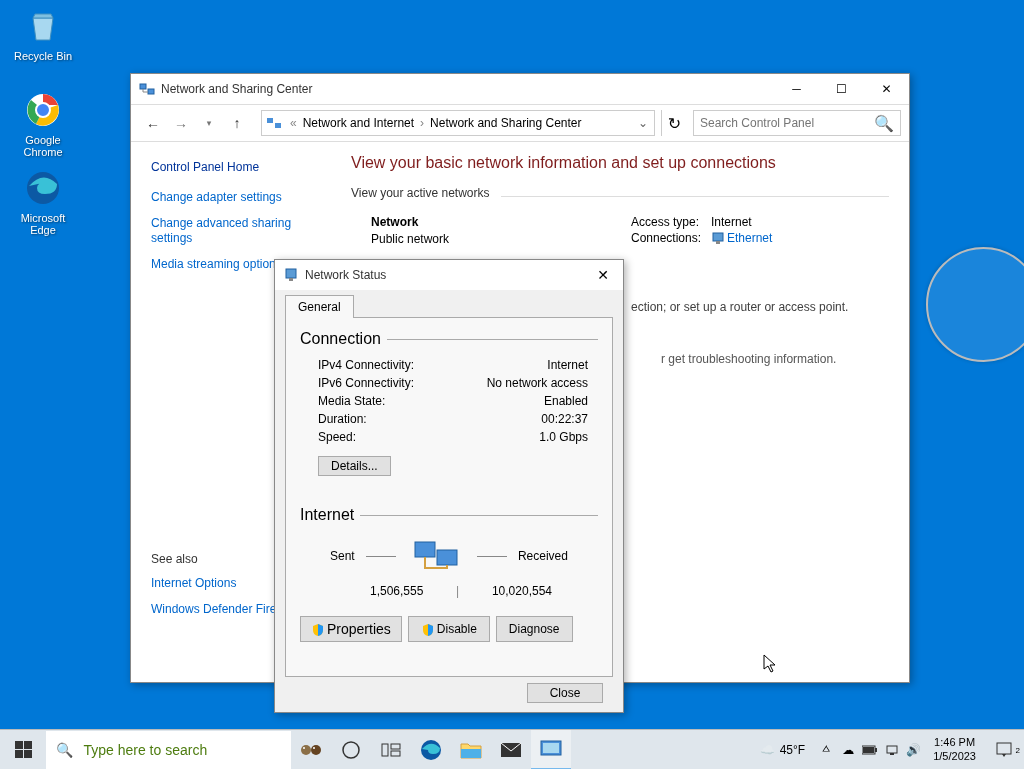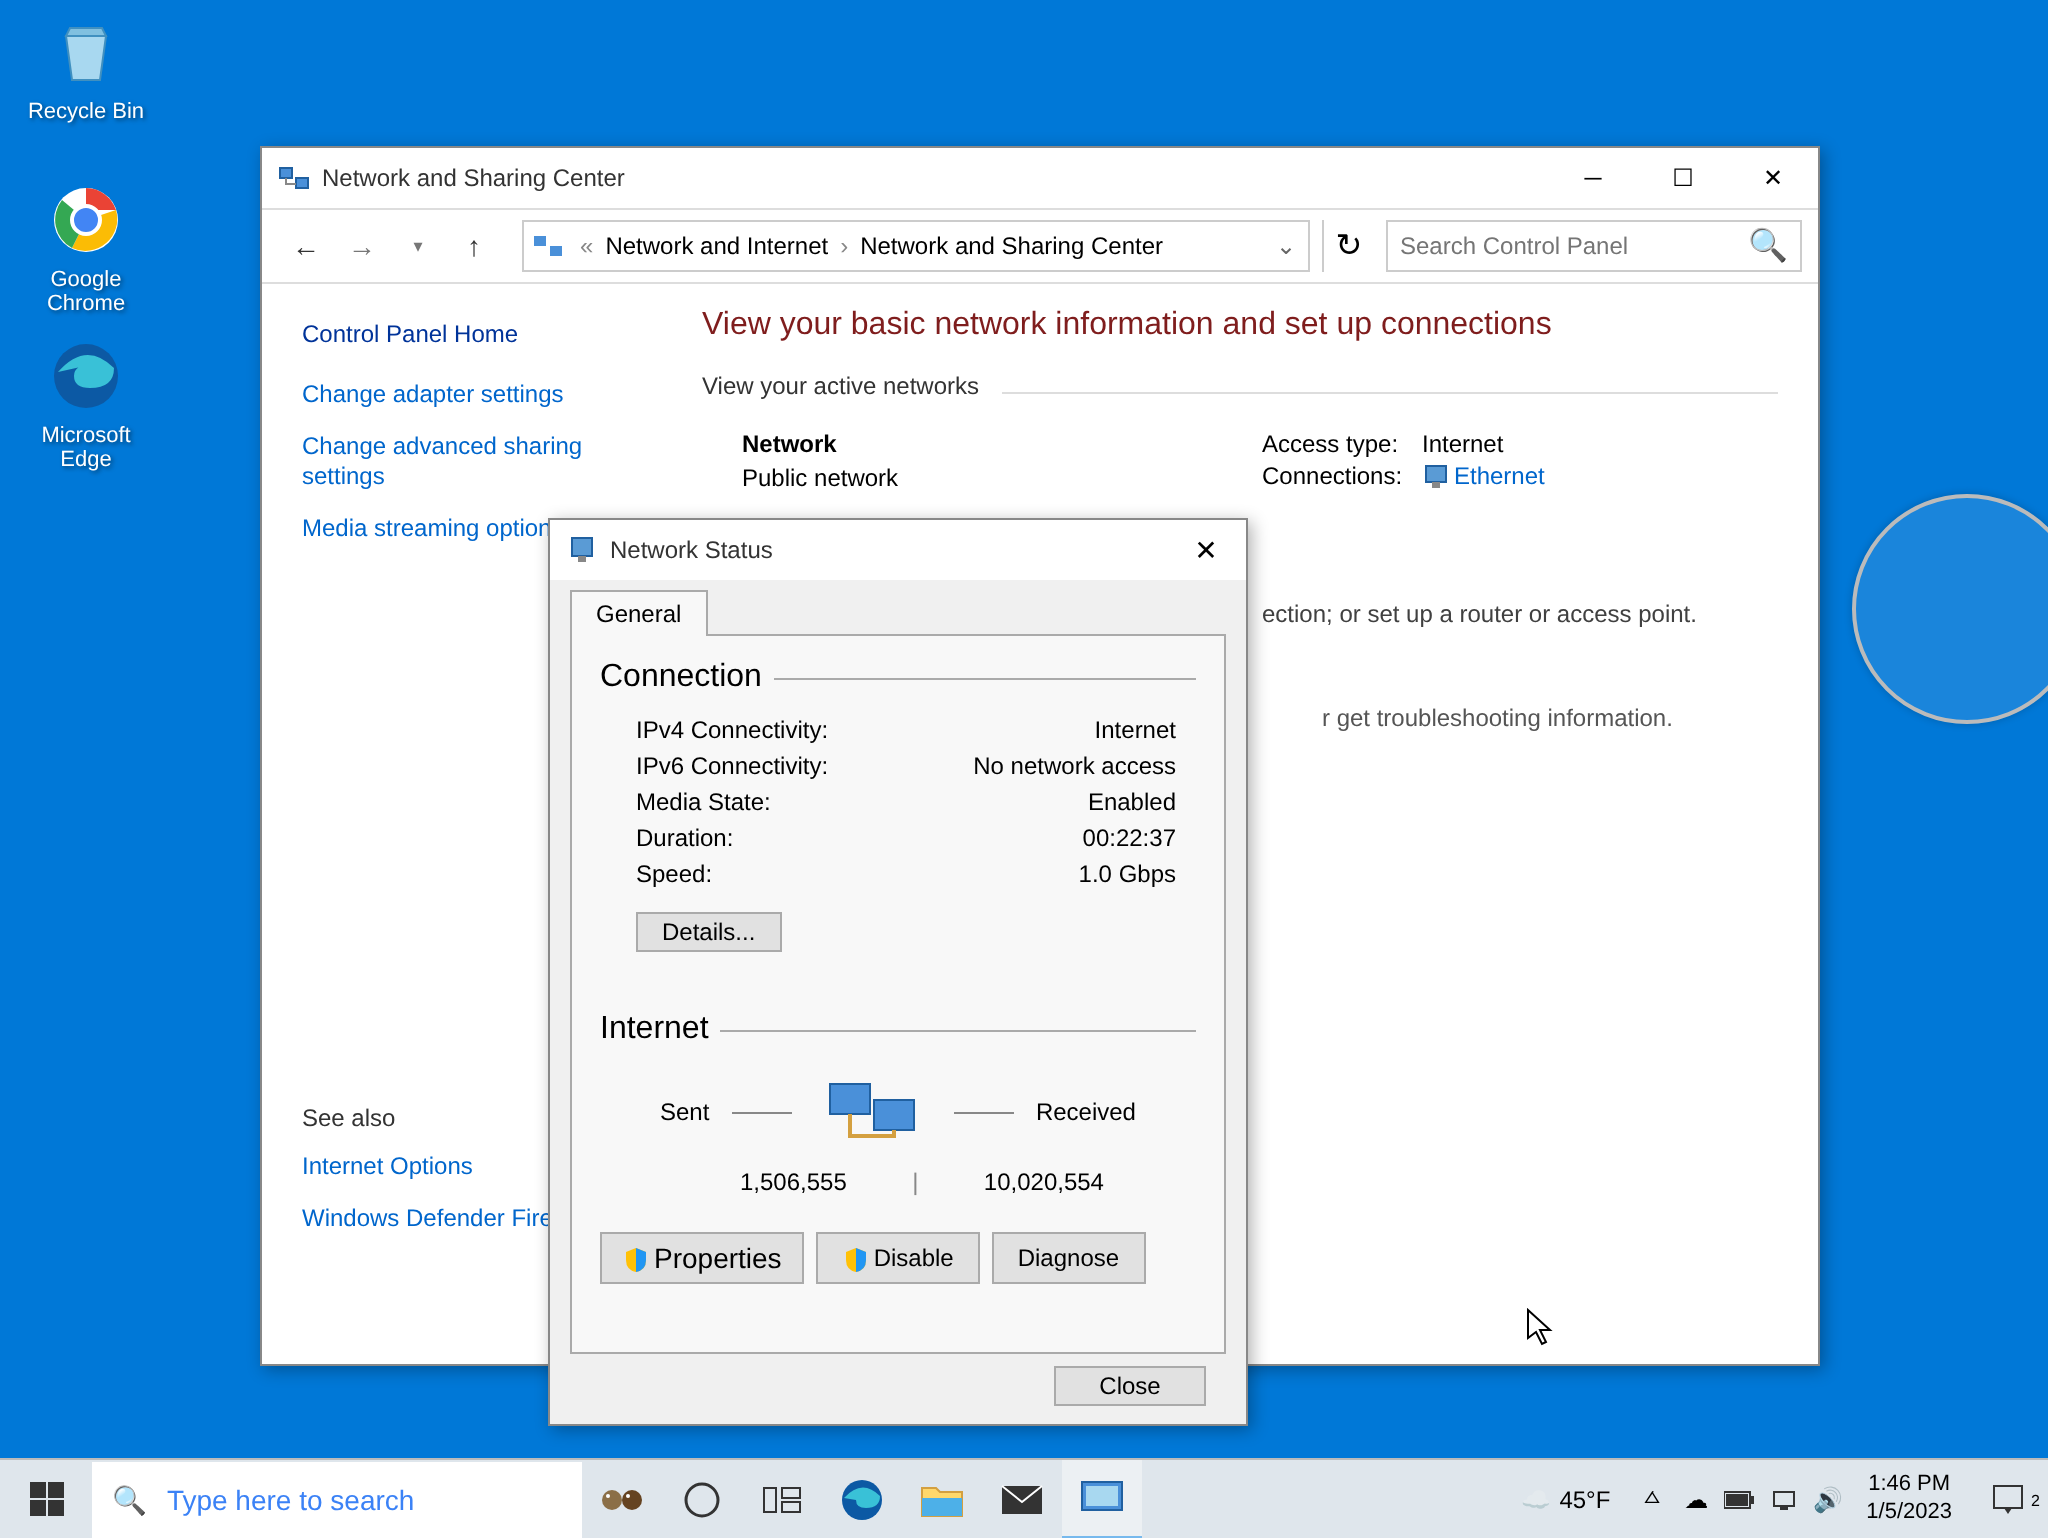--- a/index.html
+++ b/index.html
@@ -80,21 +80,21 @@
 .es-foot .shield { width: 14px; height: 14px; display: inline-block; vertical-align: middle; margin-right: 2px; }
 .es-close-row { display: flex; justify-content: flex-end; padding: 6px 10px; }
 
 .cursor { position: absolute; top: 654px; left: 763px; width: 16px; height: 20px; pointer-events: none; }
 
 
 .taskbar { position: absolute; bottom: 0; left: 0; right: 0; height: 40px; background: #dfe6ec; display: flex; align-items: center; border-top: 1px solid #bbb; }
 .taskbar .start { width: 46px; height: 40px; display: flex; align-items: center; justify-content: center; cursor: pointer; }
 .taskbar .search-box { background: white; height: 38px; width: 245px; display: flex; align-items: center; padding: 0 10px; cursor: text; }
 .taskbar .search-box .sicon { margin-right: 10px; color: #333; }
-.taskbar .search-box span { color: #3b82f6; font-size: 14px; }
+.taskbar .search-box span { color: #4d7c0f; font-size: 14px; }
 .taskbar .tb-icon { width: 40px; height: 40px; display: flex; align-items: center; justify-content: center; cursor: pointer; }
 .taskbar .tb-icon.active { border-bottom: 2px solid #76b9ed; background: rgba(255,255,255,0.4); }
 .taskbar .tray { margin-left: auto; display: flex; align-items: center; height: 40px; }
 .taskbar .weather { display: flex; align-items: center; font-size: 12px; padding: 0 10px; cursor: pointer; }
 .taskbar .tray-icon { width: 22px; display: flex; align-items: center; justify-content: center; font-size: 12px; cursor: pointer; }
 .taskbar .clock { font-size: 11px; text-align: center; padding: 0 8px; line-height: 1.2; cursor: pointer; }
 .taskbar .notif { width: 40px; display: flex; align-items: center; justify-content: center; cursor: pointer; position: relative; }
 .notif .badge { position: absolute; bottom: 4px; right: 4px; font-size: 8px; }
 
 .win-icon svg, .ico svg { width: 100%; height: 100%; }

